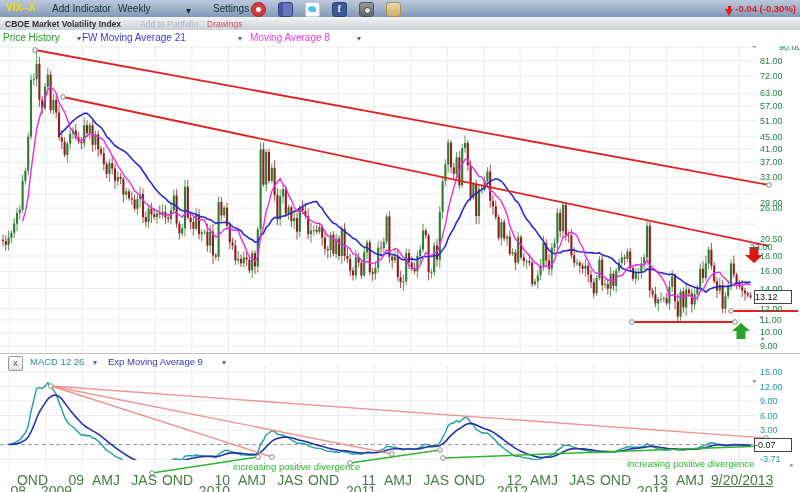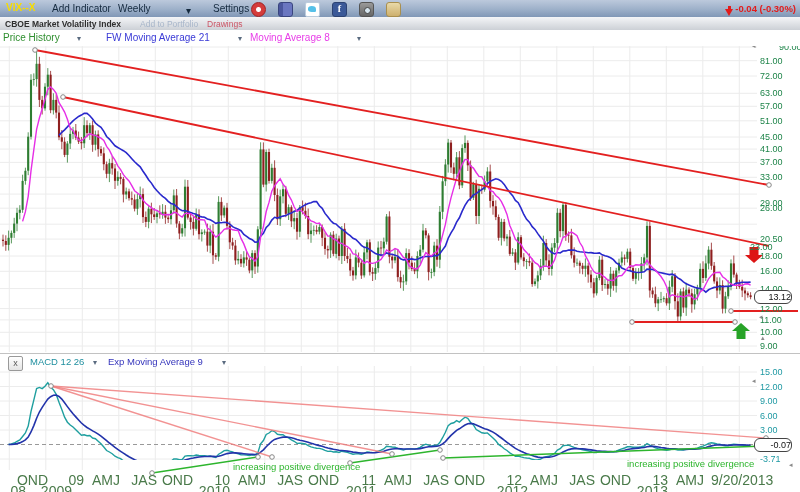--- a/index.html
+++ b/index.html
@@ -32,21 +32,21 @@
   .macd-header span{position:absolute;top:1px;}
   .xbtn{position:absolute;left:8px;top:0;width:13px;height:13px;border:1px solid #999;border-radius:2px;
         background:linear-gradient(#fff,#e4e4e4);color:#555;font-size:9px;text-align:center;line-height:12px;cursor:default;}
   #chart-svg{position:absolute;left:0;top:0;z-index:1;}
   #labels{position:absolute;left:0;top:0;width:800px;height:492px;z-index:2;pointer-events:none;}
   .ptick{position:absolute;font-size:9px;color:#1e8449;left:760px;}
   .mtick{position:absolute;font-size:9px;color:#1f99a3;left:760px;}
   .xlab{position:absolute;font-size:14px;color:#4a7a4a;text-align:right;}
   .mmark{position:absolute;font-size:7px;color:#8a8a8a;z-index:3;}
   .valbox{position:absolute;left:754px;width:36px;height:12px;background:#fff;border:1px solid #444;
-     border-radius:6px;font-size:9px;line-height:12px;text-align:right;color:#111;z-index:4;}
+     border-radius:0;font-size:9px;line-height:12px;text-align:left;color:#111;z-index:4;}
   .divtext{position:absolute;font-size:9.5px;color:#2db52d;z-index:3;white-space:nowrap;}
   .sep{position:absolute;left:0;top:353px;width:800px;height:1px;background:#c2c2c2;z-index:2;}
 </style>
 </head>
 <body>
 
 <div class="toolbar">
   <span class="sym">VIX--X</span>
   <span class="mi" style="left:52px">Add Indicator</span>
   <span class="mi" style="left:118px">Weekly</span>
@@ -61,21 +61,21 @@
 
 <div class="subheader">
   <span style="left:5px;color:#2e2e2e;font-weight:bold">CBOE Market Volatility Index</span>
   <span style="left:140px;color:#a8b6ca">Add to Portfolio</span>
   <span style="left:207px;color:#cc5566">Drawings</span>
 </div>
 
 <div class="legend">
   <span style="left:3px;color:#2f8f2f">Price History</span>
   <span class="caret-icon" style="left:77px;top:4px">▾</span>
-  <span style="left:106px;color:#3a3ad6">FW Moving Average 21</span>
+  <span style="left:82px;color:#3a3ad6">FW Moving Average 21</span>
   <span class="caret-icon" style="left:238px;top:4px">▾</span>
   <span style="left:250px;color:#e83ee8">Moving Average 8</span>
   <span class="caret-icon" style="left:357px;top:4px">▾</span>
 </div>
 
 <div class="macd-header">
   <span class="xbtn">x</span>
   <span style="left:30px;color:#1f8f9f">MACD 12 26</span>
   <span class="caret-icon" style="left:93px;top:3px">▾</span>
   <span style="left:108px;color:#3333bb">Exp Moving Average 9</span>
@@ -778,21 +778,21 @@
     <div class="xlab" style="left: 336px; top: 472px; width: 40px;">11</div>
     <div class="xlab" style="left: 372px; top: 472px; width: 40px;">AMJ</div>
     <div class="xlab" style="left: 409px; top: 472px; width: 40px;">JAS</div>
     <div class="xlab" style="left: 445px; top: 472px; width: 40px;">OND</div>
     <div class="xlab" style="left: 482px; top: 472px; width: 40px;">12</div>
     <div class="xlab" style="left: 518px; top: 472px; width: 40px;">AMJ</div>
     <div class="xlab" style="left: 555px; top: 472px; width: 40px;">JAS</div>
     <div class="xlab" style="left: 591px; top: 472px; width: 40px;">OND</div>
     <div class="xlab" style="left: 628px; top: 472px; width: 40px;">13</div>
     <div class="xlab" style="left: 664px; top: 472px; width: 40px;">AMJ</div>
-    <div class="xlab" style="left: 711px; top: 472px; width: 60px;">9/20/2013</div>
+    <div class="xlab" style="left: 711px; top: 472px; width: 60px; text-decoration: underline;">9/20/2013</div>
     <div class="xlab" style="left: -14px; top: 483px; width: 40px;">08</div>
     <div class="xlab" style="left: 32px; top: 483px; width: 40px;">2009</div>
     <div class="xlab" style="left: 190px; top: 483px; width: 40px;">2010</div>
     <div class="xlab" style="left: 336px; top: 483px; width: 40px;">2011</div>
     <div class="xlab" style="left: 488px; top: 483px; width: 40px;">2012</div>
     <div class="xlab" style="left: 628px; top: 483px; width: 40px;">2013</div>
     <div class="mmark" style="left: 752px; top: 42px;">◂</div>
     <div class="mmark" style="left: 759px; top: 313px;">◂</div>
     <div class="mmark" style="left: 761px; top: 334px;">▴</div>
     <div class="mmark" style="left: 752px; top: 377px;">◂</div>

